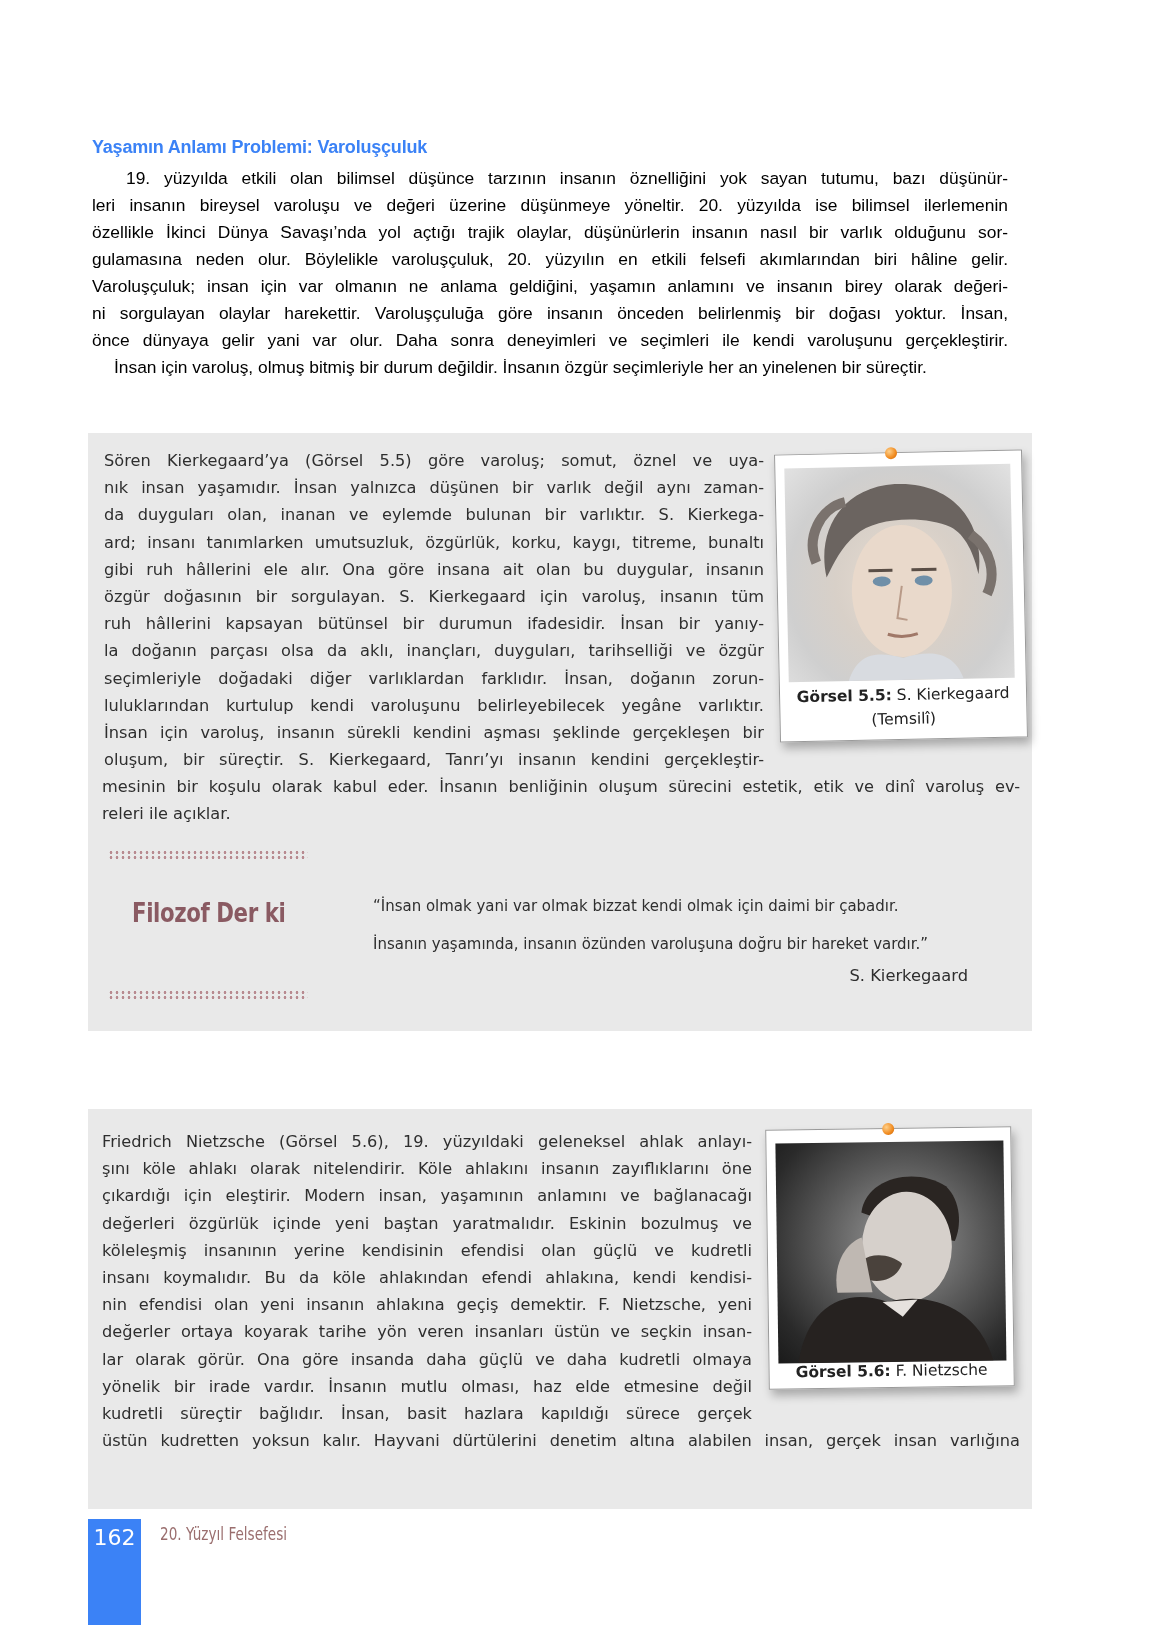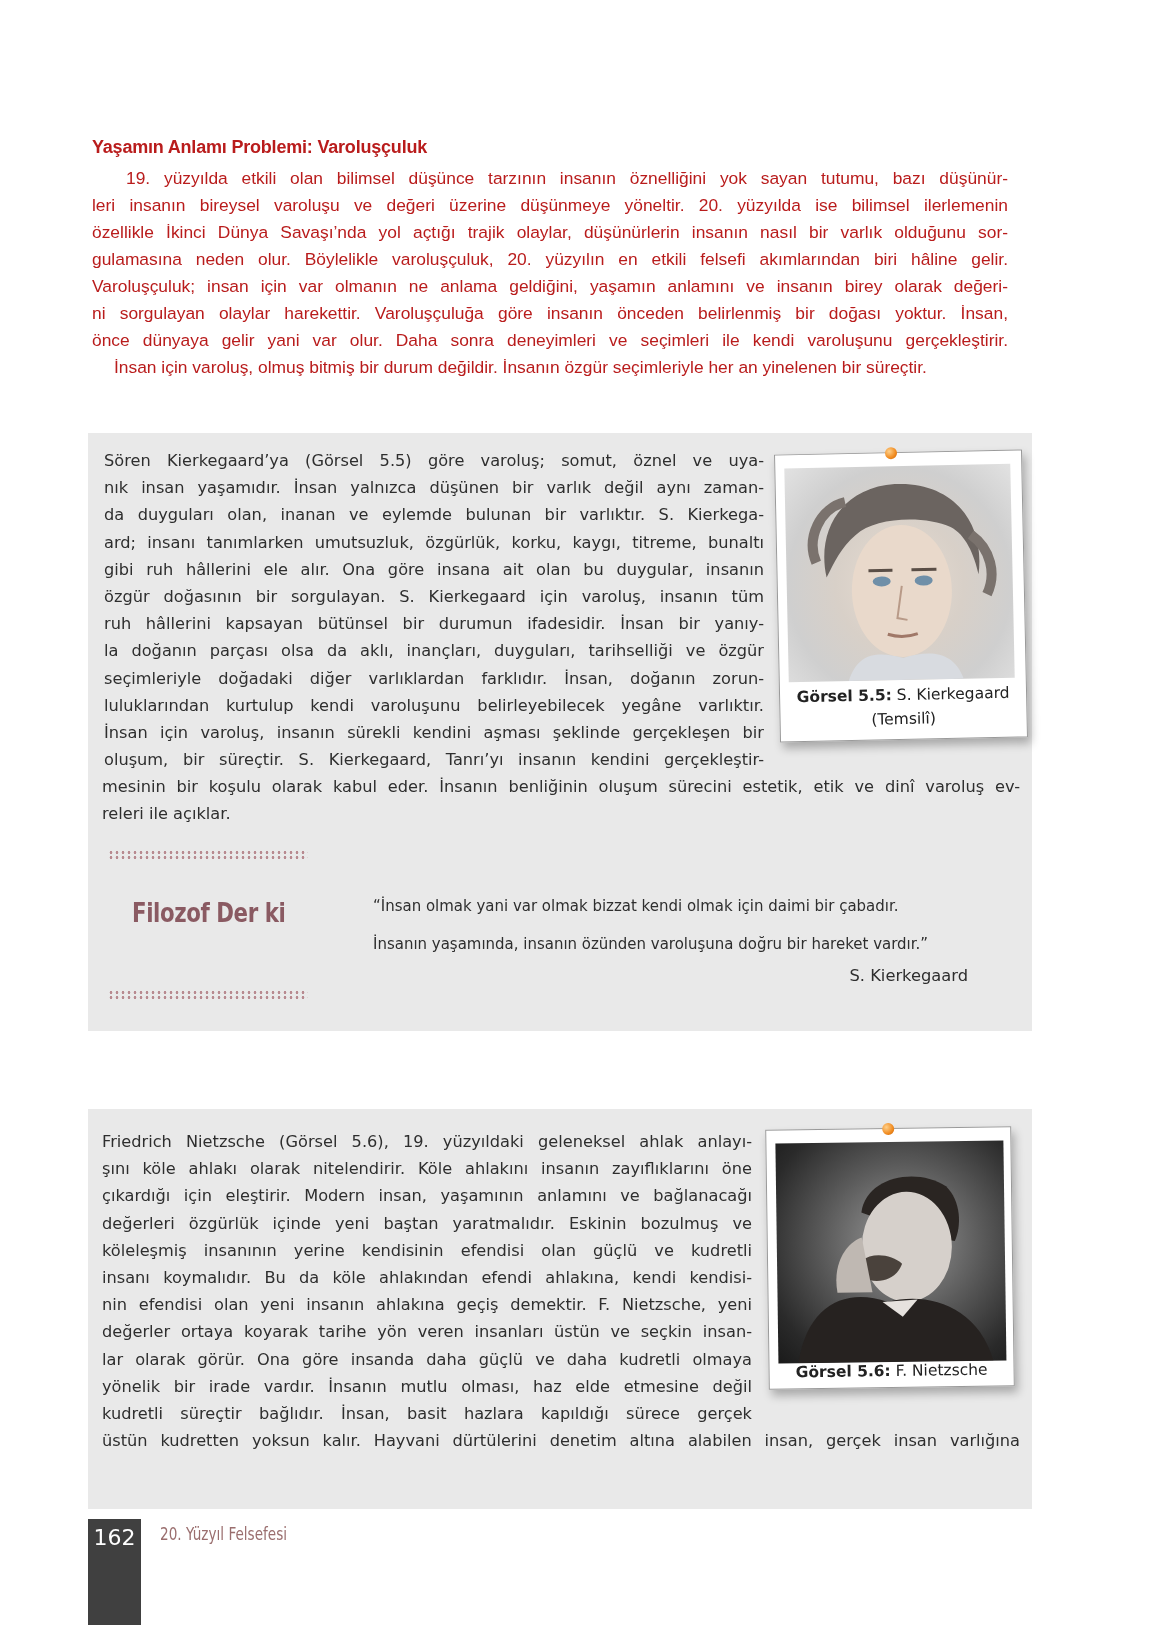--- a/index.html
+++ b/index.html
@@ -1,21 +1,21 @@
 <!DOCTYPE html>
 <html><head>
 <meta charset="utf-8">
 <style>
   html, body { margin: 0; padding: 0; background: #ffffff; }
   body { width: 1152px; height: 1625px; position: relative; overflow: hidden;
          font-family: "DejaVu Sans", sans-serif; color: #2b2b2b; }
   .heading { position: absolute; left: 92px; top: 122px; font-size: 18px; font-weight: bold;
-             font-family: "Liberation Sans", sans-serif; color: #b91c1c; letter-spacing: -0.2px; }
+             font-family: "Liberation Sans", sans-serif; color: #3b82f6; letter-spacing: -0.2px; }
   .intro { position: absolute; left: 92px; top: 165px; width: 916px;
-           font-family: "Liberation Sans", sans-serif; font-size: 17.4px; line-height: 27px; color: #b91c1c; }
+           font-family: "Liberation Sans", sans-serif; font-size: 17.4px; line-height: 27px; color: #000000; }
   .intro .line { display: block; white-space: nowrap; text-align: justify; text-align-last: justify; }
   .intro .line.last { text-align-last: left; margin-left: 22px; }
   .intro .line.indent { padding-left: 34px; }
 
   .box { position: absolute; background: #e9e9e9; }
   .box1 { left: 88px; top: 433px; width: 944px; height: 598px; }
   .box2 { left: 88px; top: 1109px; width: 944px; height: 400px; }
 
   .body-text { position: absolute; font-family: "DejaVu Sans", sans-serif; font-size: 16.2px;
                line-height: 27.2px; color: #2e2e2e; }
@@ -49,21 +49,21 @@
   .divider.top { top: 850px; }
   .divider.bottom { top: 990px; }
   .filozof { position: absolute; left: 132px; top: 898px; font-family: "DejaVu Sans", sans-serif;
              font-size: 26px; font-weight: bold; color: #8a5a62; letter-spacing: -0.5px;
              transform: scaleX(0.82); transform-origin: left center; }
   .quote { position: absolute; left: 373px; top: 887px; font-family: "DejaVu Sans", sans-serif;
            font-size: 16.3px; line-height: 38px; color: #2e2e2e; transform: scaleX(0.92); transform-origin: left top; }
   .quote-author { position: absolute; left: 820px; top: 966px; width: 148px; text-align: right;
                   font-family: "DejaVu Sans", sans-serif; font-size: 16.3px; color: #2e2e2e; }
 
-  .page-num { position: absolute; left: 88px; top: 1519px; width: 53px; height: 106px; background: #404040;
+  .page-num { position: absolute; left: 88px; top: 1519px; width: 53px; height: 106px; background: #3b82f6;
               color: #ffffff; font-family: "DejaVu Sans", sans-serif; font-size: 22px; text-align: center;
               padding-top: 6px; box-sizing: border-box; }
   .chapter { position: absolute; left: 160px; top: 1524px; font-family: "DejaVu Sans", sans-serif;
              font-size: 17px; color: #9a6e6e; transform: scaleX(0.8); transform-origin: left center; }
 </style>
 </head>
 <body>
 
 <h2 class="heading">Yaşamın Anlamı Problemi: Varoluşçuluk</h2>
 

